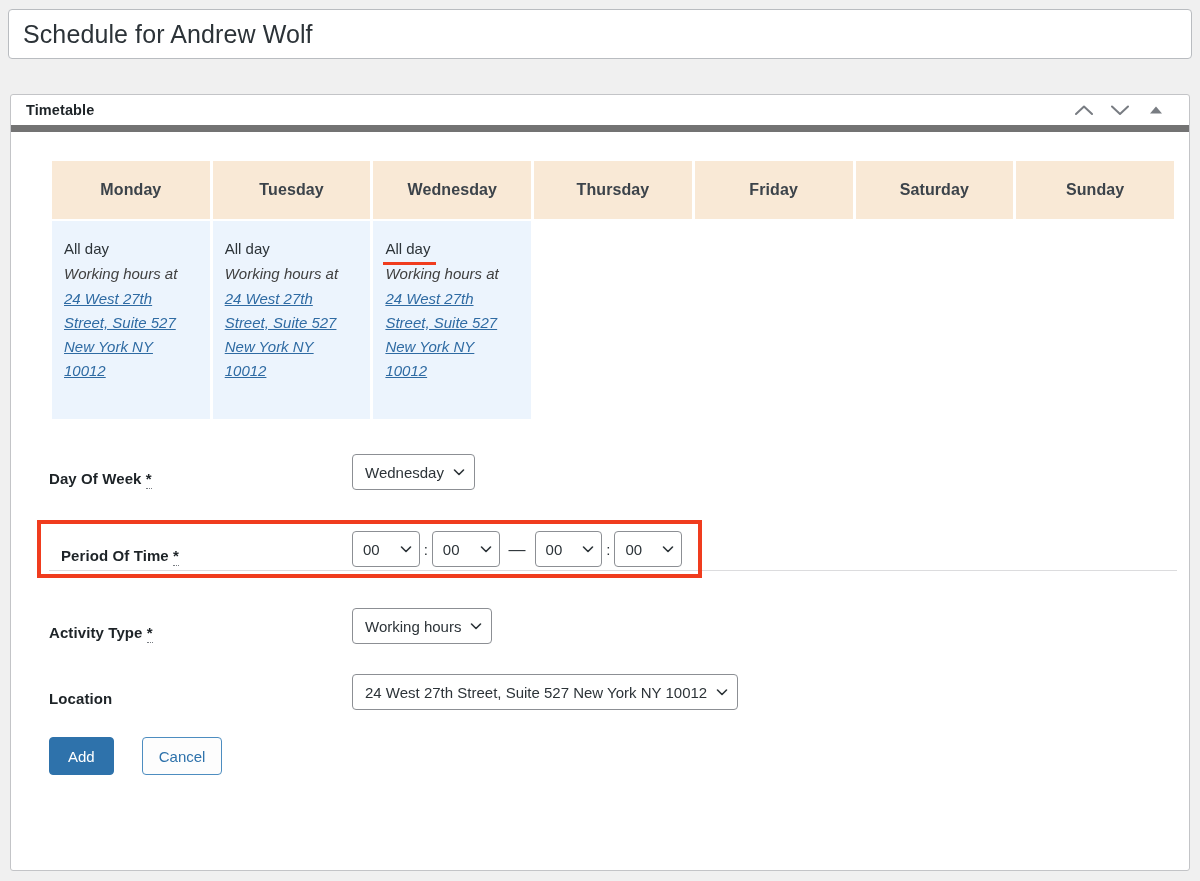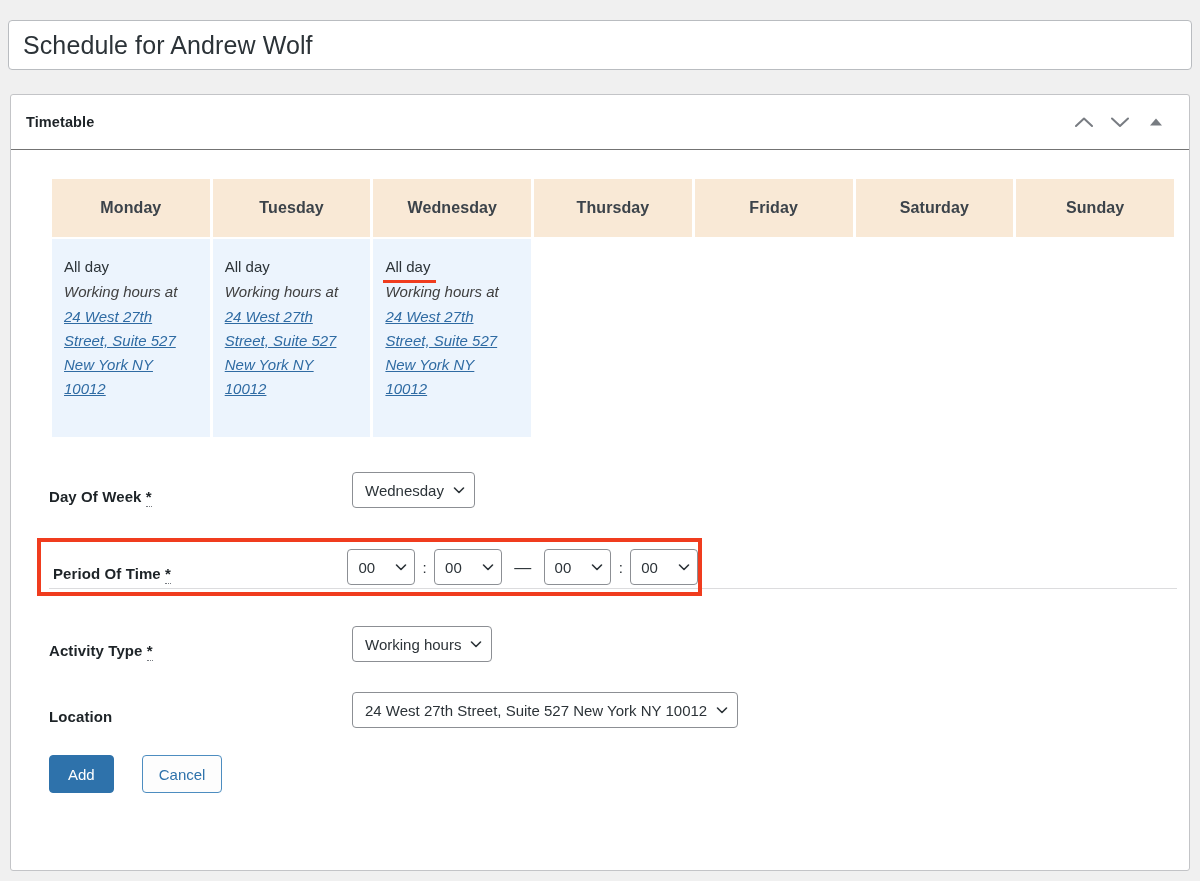--- a/index.html
+++ b/index.html
@@ -10,21 +10,21 @@
     height: 881px;
     background: #f0f0f0;
     font-family: "Liberation Sans", sans-serif;
     -webkit-font-smoothing: antialiased;
   }
 
   
   #title-bar {
     position: absolute;
     left: 8px;
-    top: 20px;
+    top: 9px;
     width: 1184px;
     height: 50px;
     background: #ffffff;
     border: 1px solid #b9bcc0;
     border-radius: 4px;
     display: flex;
     align-items: center;
     padding-left: 14px;
   }
   #title-text {
@@ -40,22 +40,22 @@
     left: 10px;
     top: 94px;
     width: 1180px;
     height: 777px;
     background: #ffffff;
     border: 1px solid #c3c4c7;
     border-radius: 3px;
   }
   #panel-header {
     position: relative;
-    height: 55px;
-    border-bottom: 1px solid #737373;
+    height: 37px;
+    border-bottom: 7px solid #737373;
     display: flex;
     align-items: center;
     padding: 0 14px 0 15px;
   }
   #panel-title {
     font-size: 14.5px;
     font-weight: bold;
     color: #1d2327;
     letter-spacing: .1px;
   }
@@ -210,27 +210,26 @@
     font-size: 17px;
     color: #2c3338;
     margin: 0 9px;
     line-height: 1;
   }
 
   
   #period-row-wrap {
     position: relative;
     margin-left: -12px;
-    padding-left: 12px;
+    padding-left: 20px;
     width: 665px;
     min-height: 58px;
     display: flex;
     align-items: center;
     border: 4px solid #f03c1e;
-    justify-content: space-between;
   }
   #period-row-wrap .form-label { width: 291px; flex: 0 0 291px; }
 
   
   #button-row {
     display: flex;
     align-items: center;
     gap: 28px;
     margin-top: 27px;
   }

